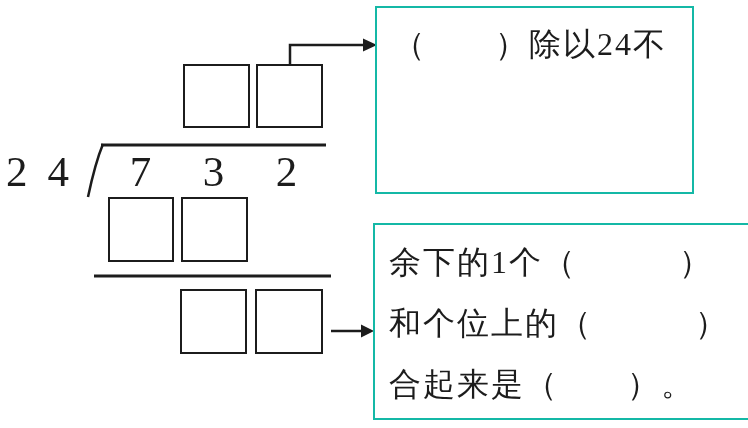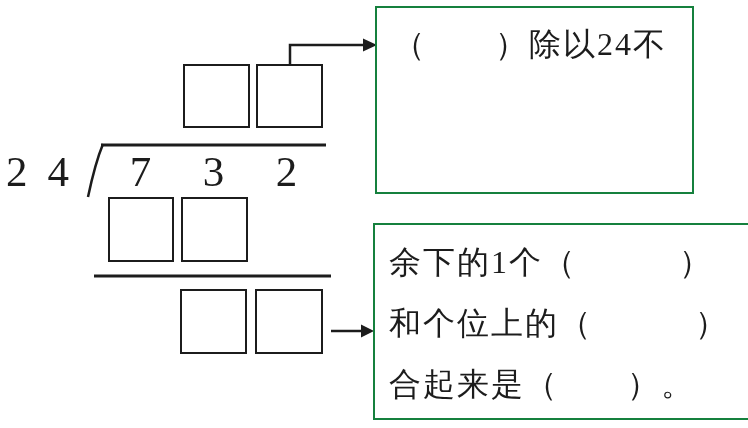--- a/index.html
+++ b/index.html
@@ -49,21 +49,21 @@
     left: 104px;
     top: 150px;
     width: 219px;
   }
   .dividend-row .digit {
     width: 73px;
   }
   .callout {
     position: absolute;
     box-sizing: border-box;
-    border: 2px solid #15803d;
+    border: 2px solid #14b8a6;
     background: #ffffff;
     font-size: 32px;
     letter-spacing: 2px;
     line-height: 61px;
     color: #1c1c1c;
     white-space: nowrap;
   }
   .callout-top {
     left: 375px;
     top: 6px;

